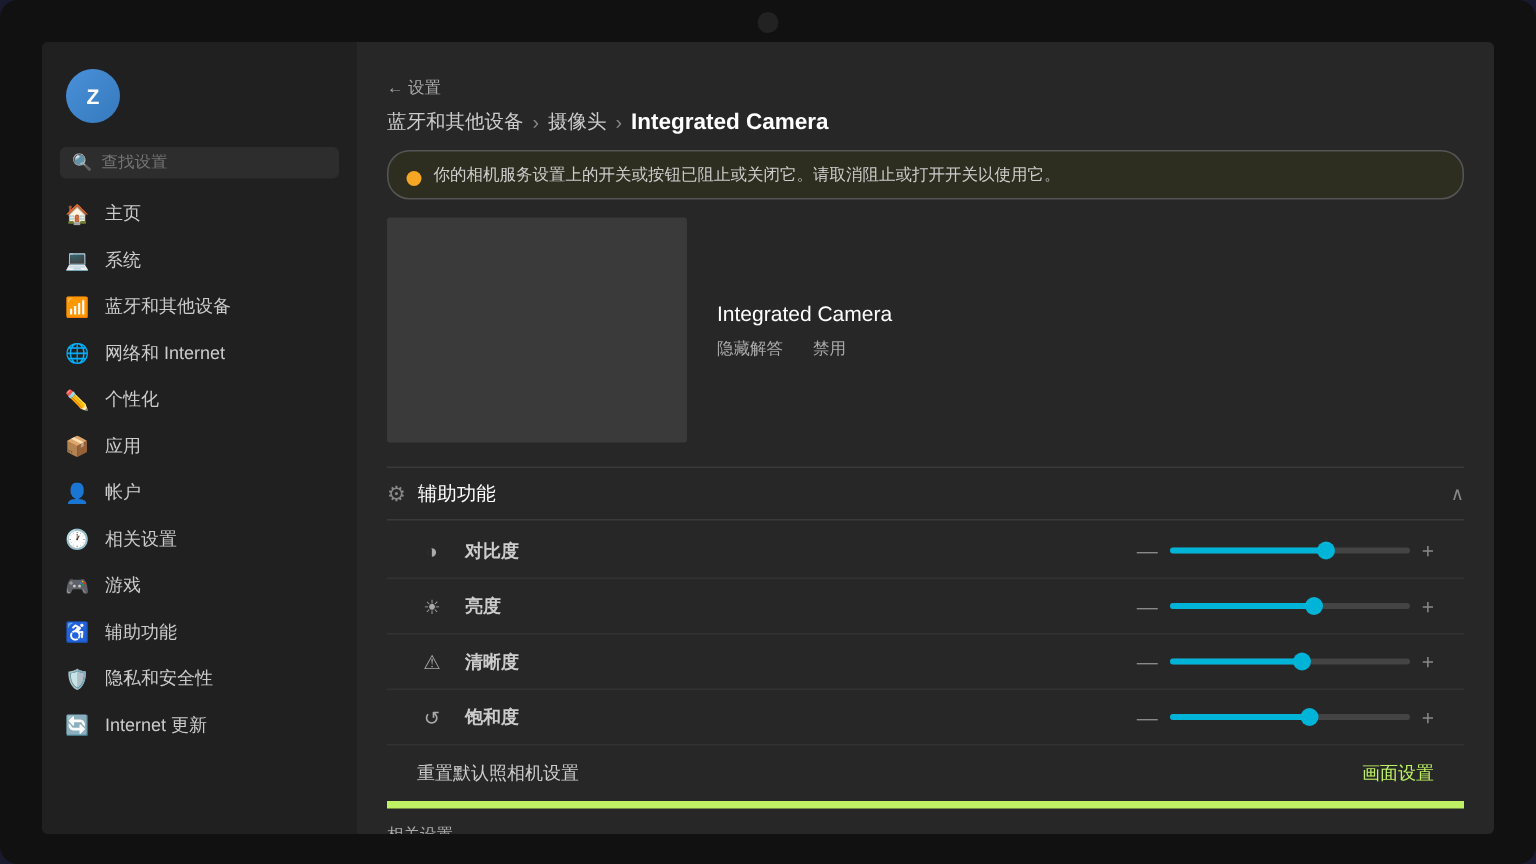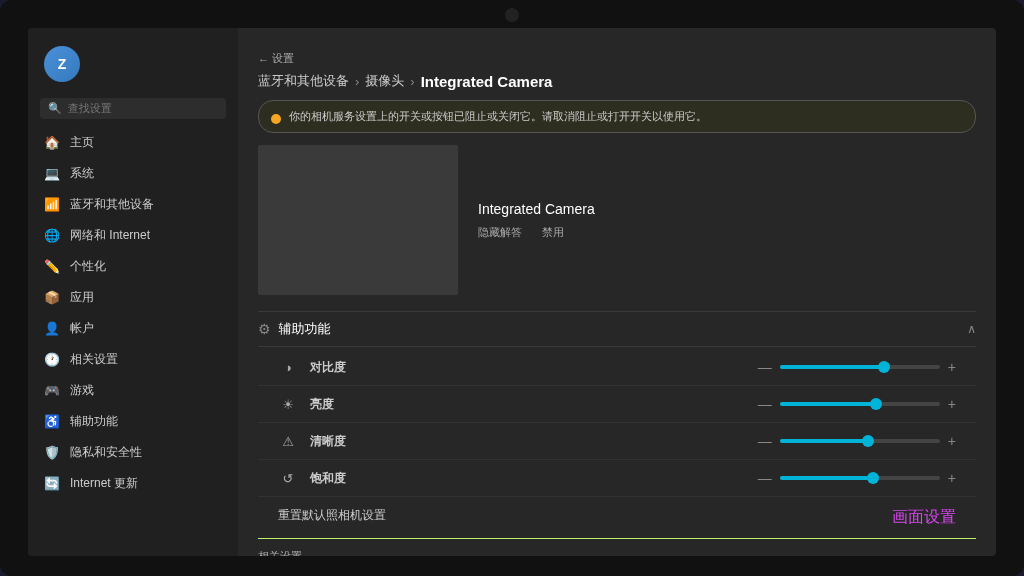--- a/index.html
+++ b/index.html
@@ -326,33 +326,34 @@
       background: #00b4d8;
       border-radius: 50%;
       position: absolute;
       top: 50%;
       transform: translateY(-50%);
     }
 
     
     .reset-row {
       display: flex;
+      align-items: center;
       justify-content: space-between;
       padding: 10px 20px;
-      border-bottom: 1px solid #bef264;
+      border-bottom: 5px solid #bef264;
     }
 
     .reset-label {
       color: #ccc;
       font-size: 12px;
     }
 
     .reset-link {
-      color: #d946ef;
-      font-size: 16px;
+      color: #bef264;
+      font-size: 12px;
       cursor: pointer;
       font-family: Liberation Mono, monospace;
     }
 
     
     .related-section {
       padding: 10px 0 4px 0;
     }
 
     .related-title {

